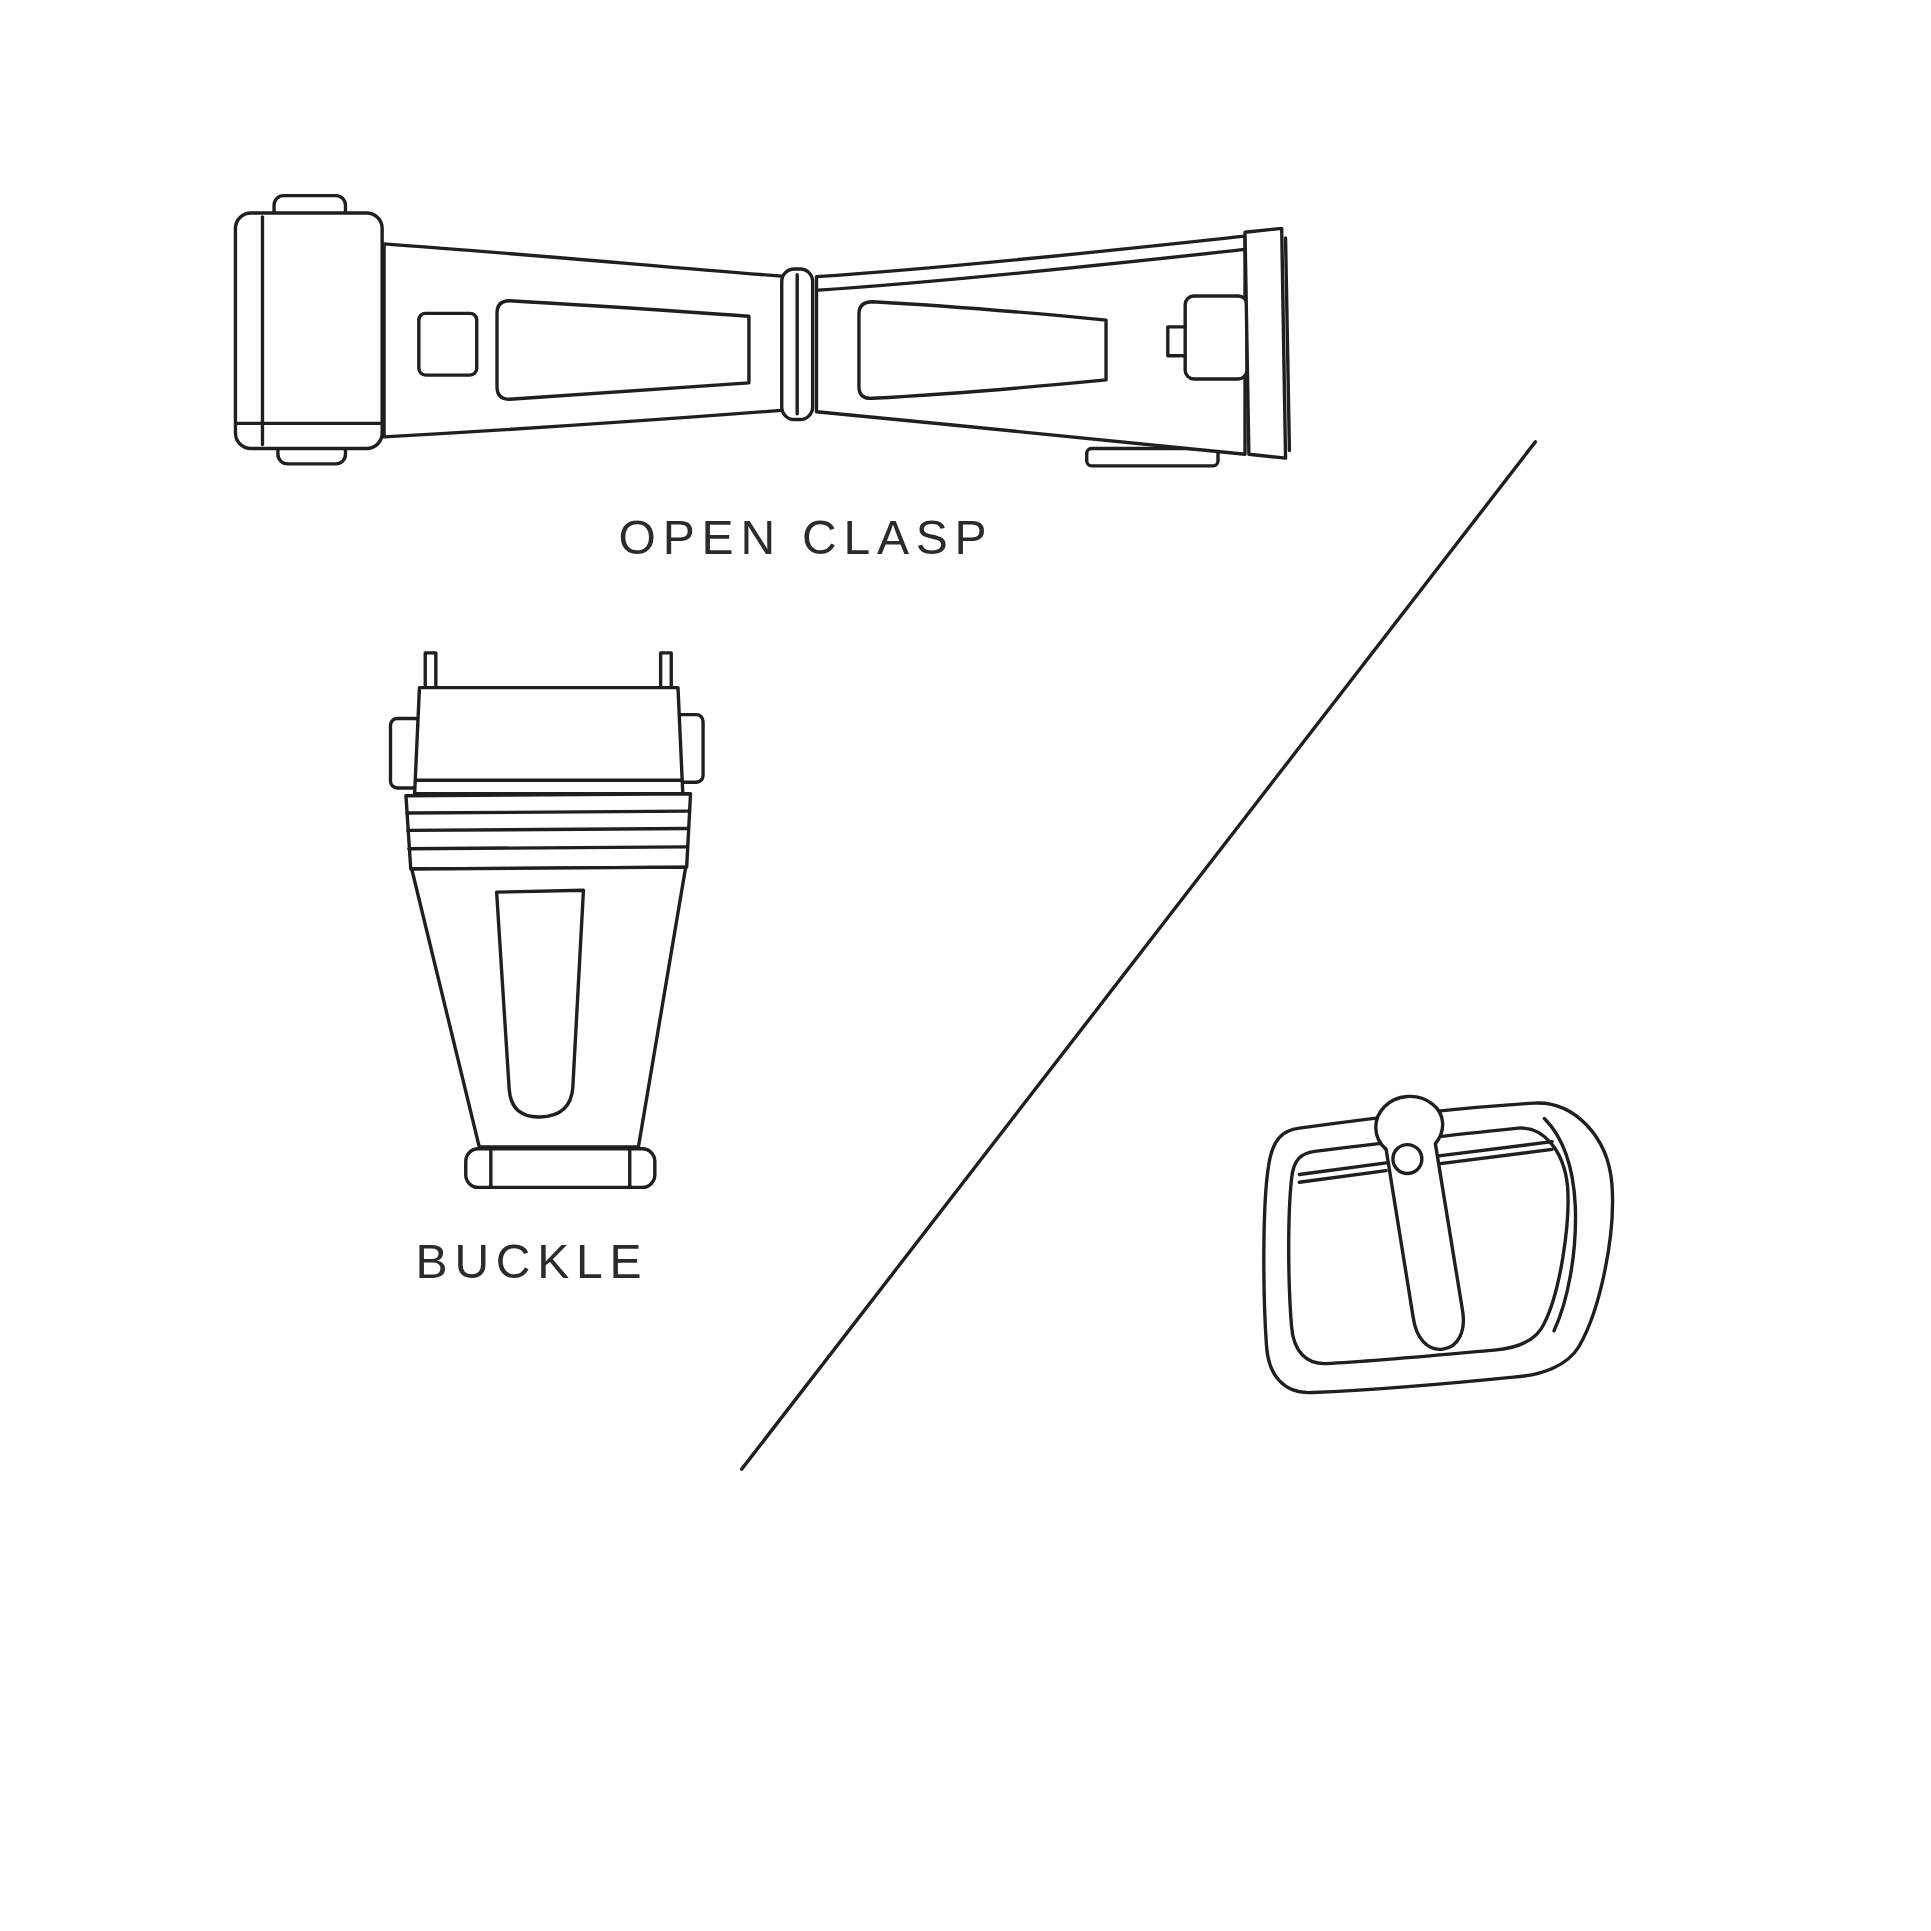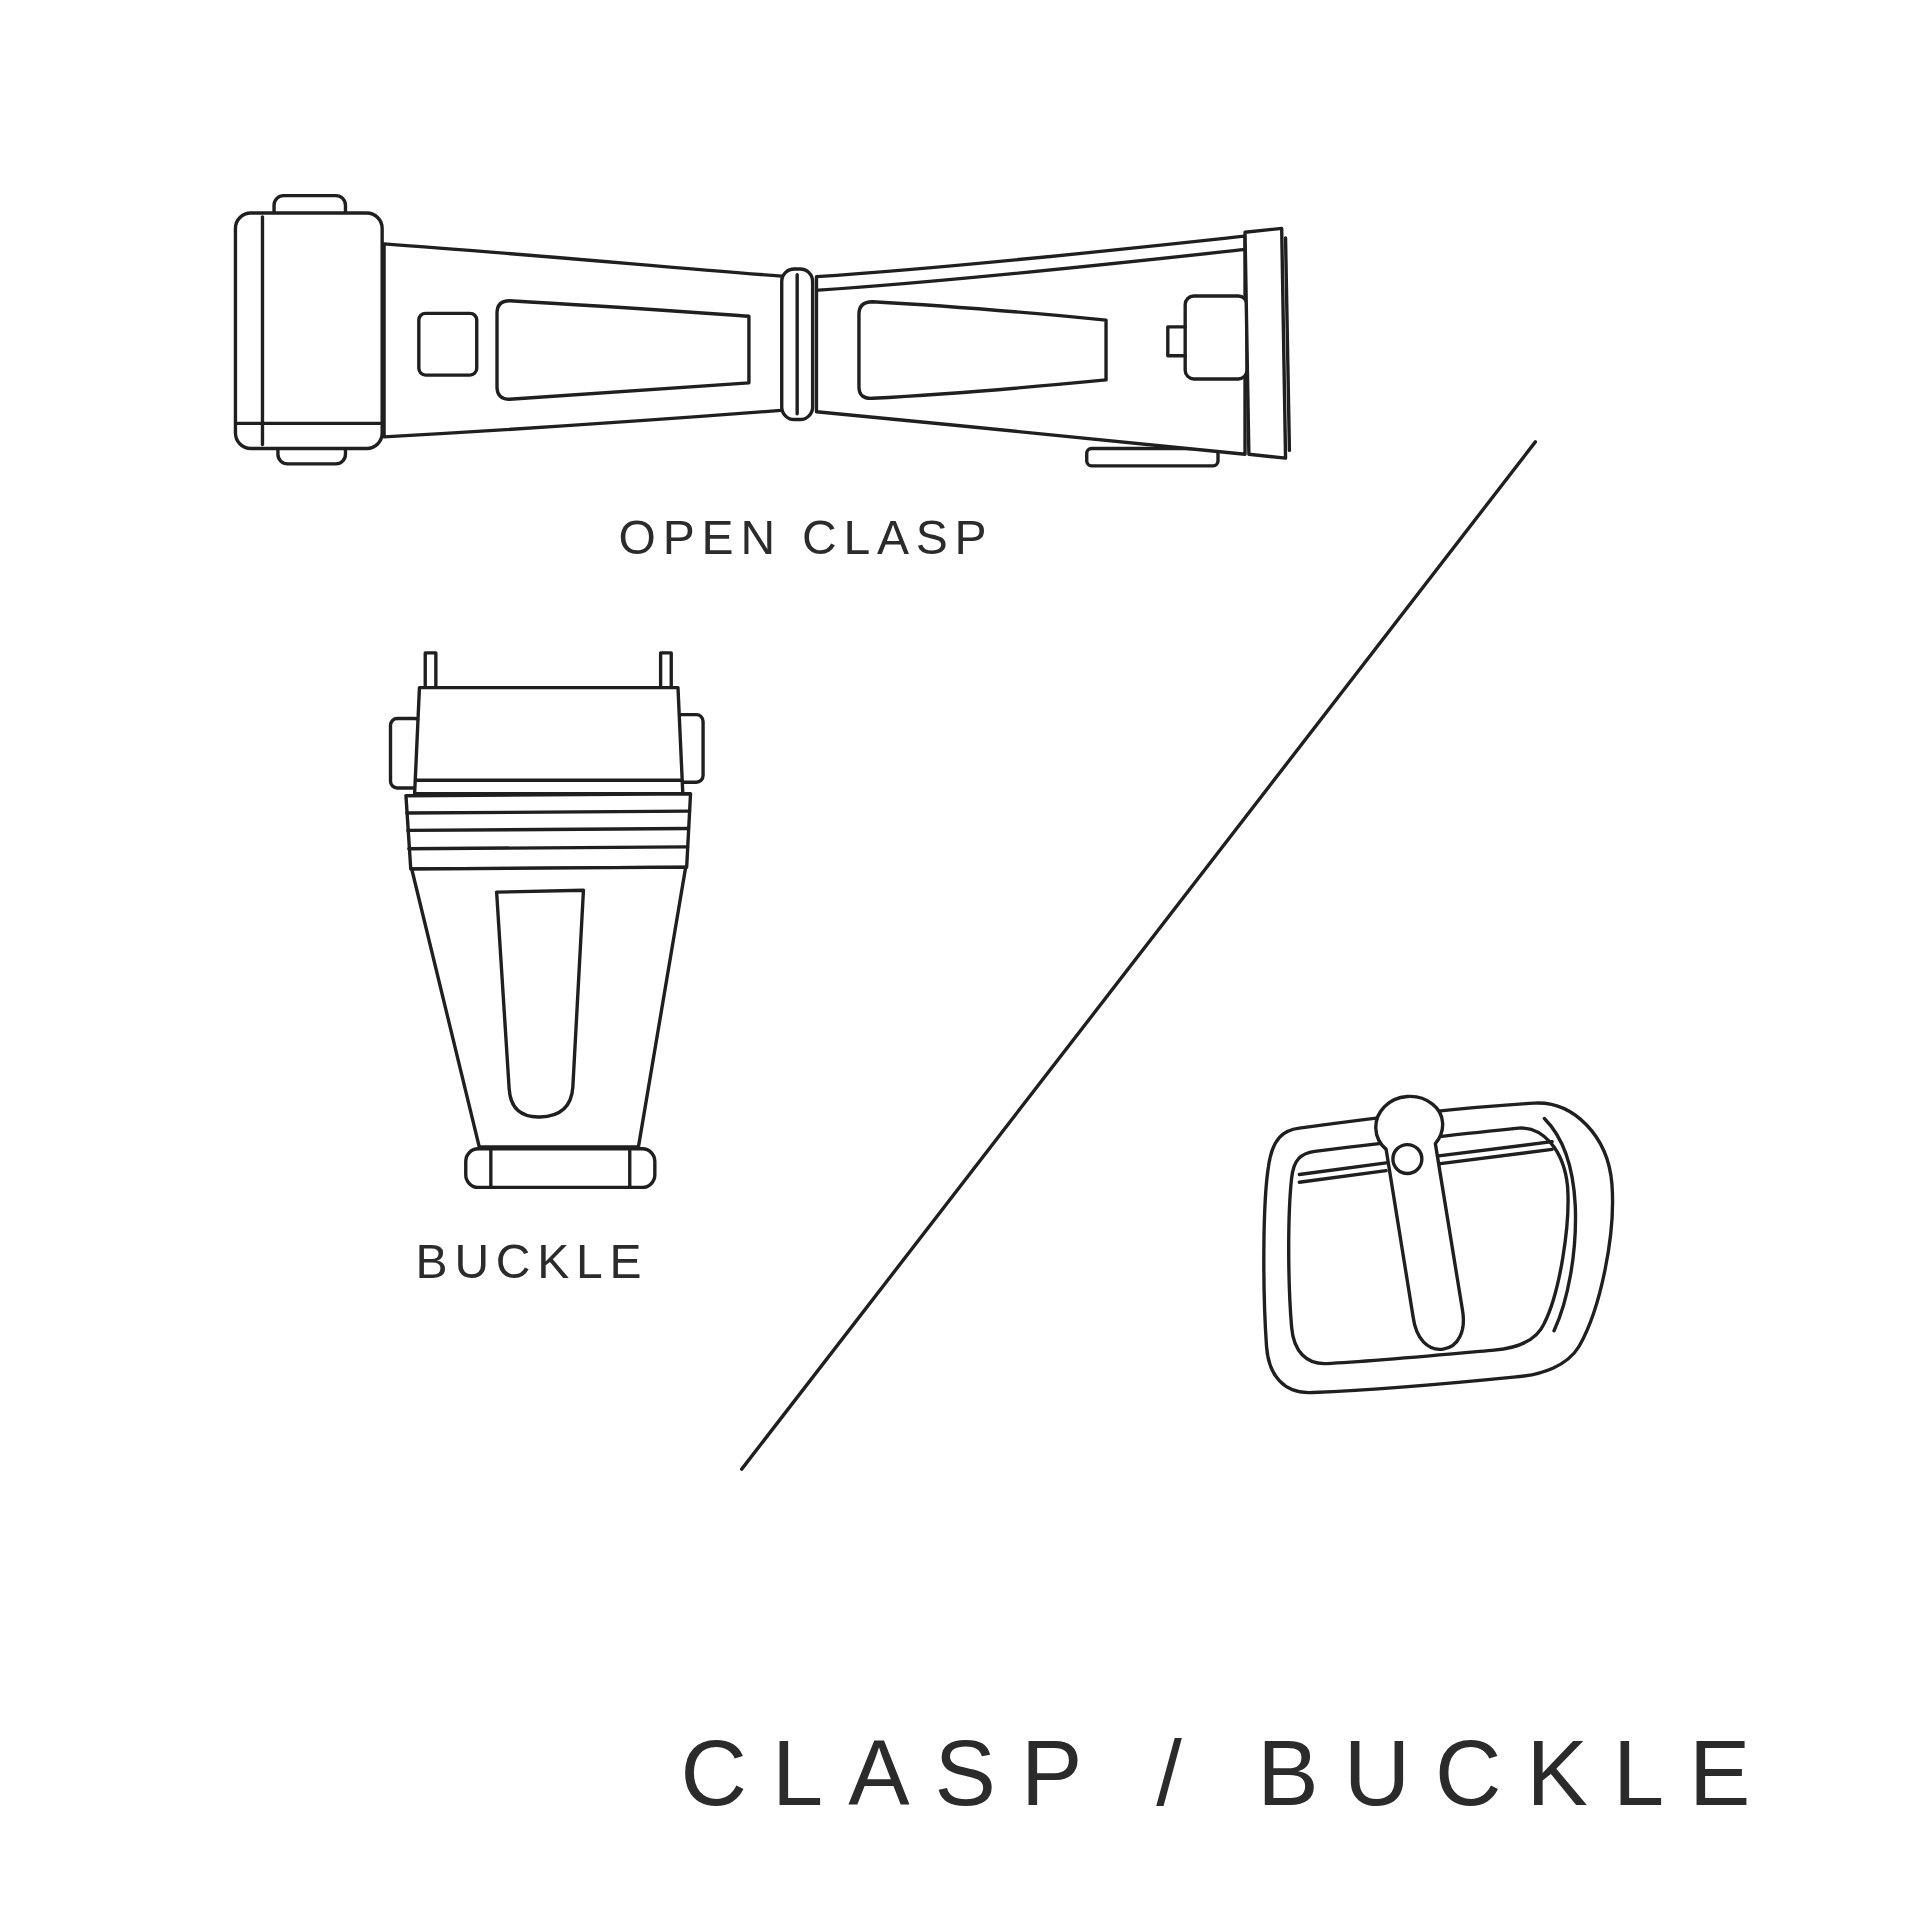--- a/index.html
+++ b/index.html
@@ -130,16 +130,15 @@
     <path class="line" d="M332 42 C 352 62 362 92 364 132 C 366 182 356 232 342 262"></path>
 
     <path class="line" d="M78 100 L 168 88 M 78 108 L 168 96"></path>
     <path class="line" d="M212 82 L 340 66 M 214 90 L 340 74"></path>
 
     <path class="ink" d="M166 30 C 154 42 154 62 168 74 L 196 248 C 199 270 211 283 227 281 C 243 279 251 262 247 240 L 219 68 C 230 55 229 37 216 27 C 201 15 178 17 166 30 Z"></path>
 
     <circle class="ink" cx="190" cy="84" r="15"></circle>
   </svg>
 
-  <div class="title" style="left:1228px;top:1721px">CLASP / BUCKLE</div>
 
 </div>
 
 
 </body></html>

